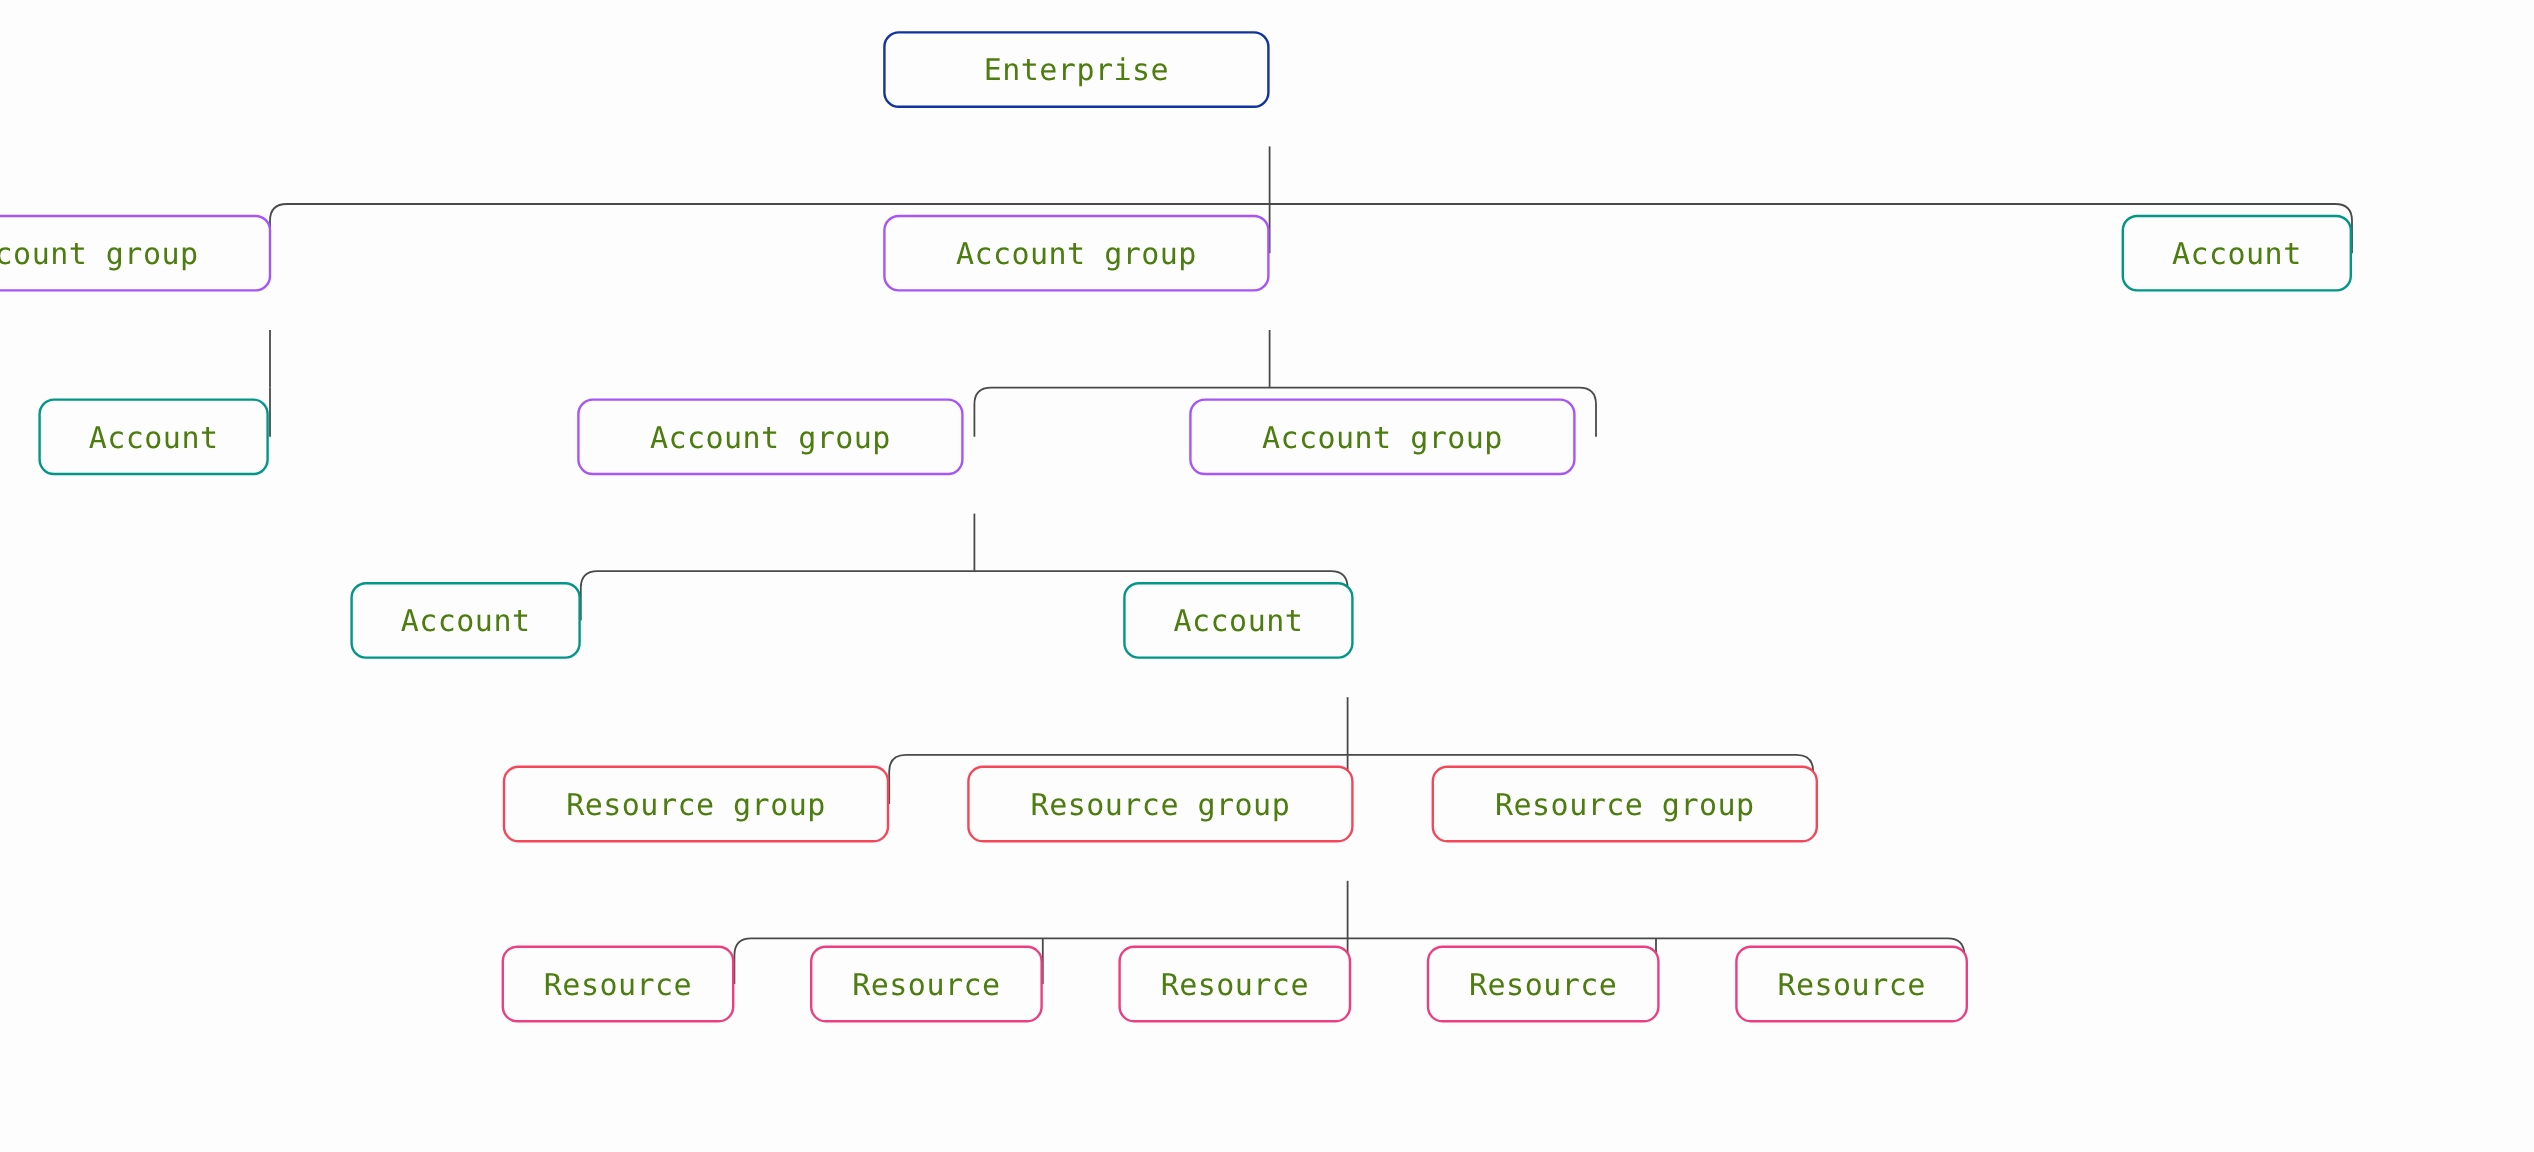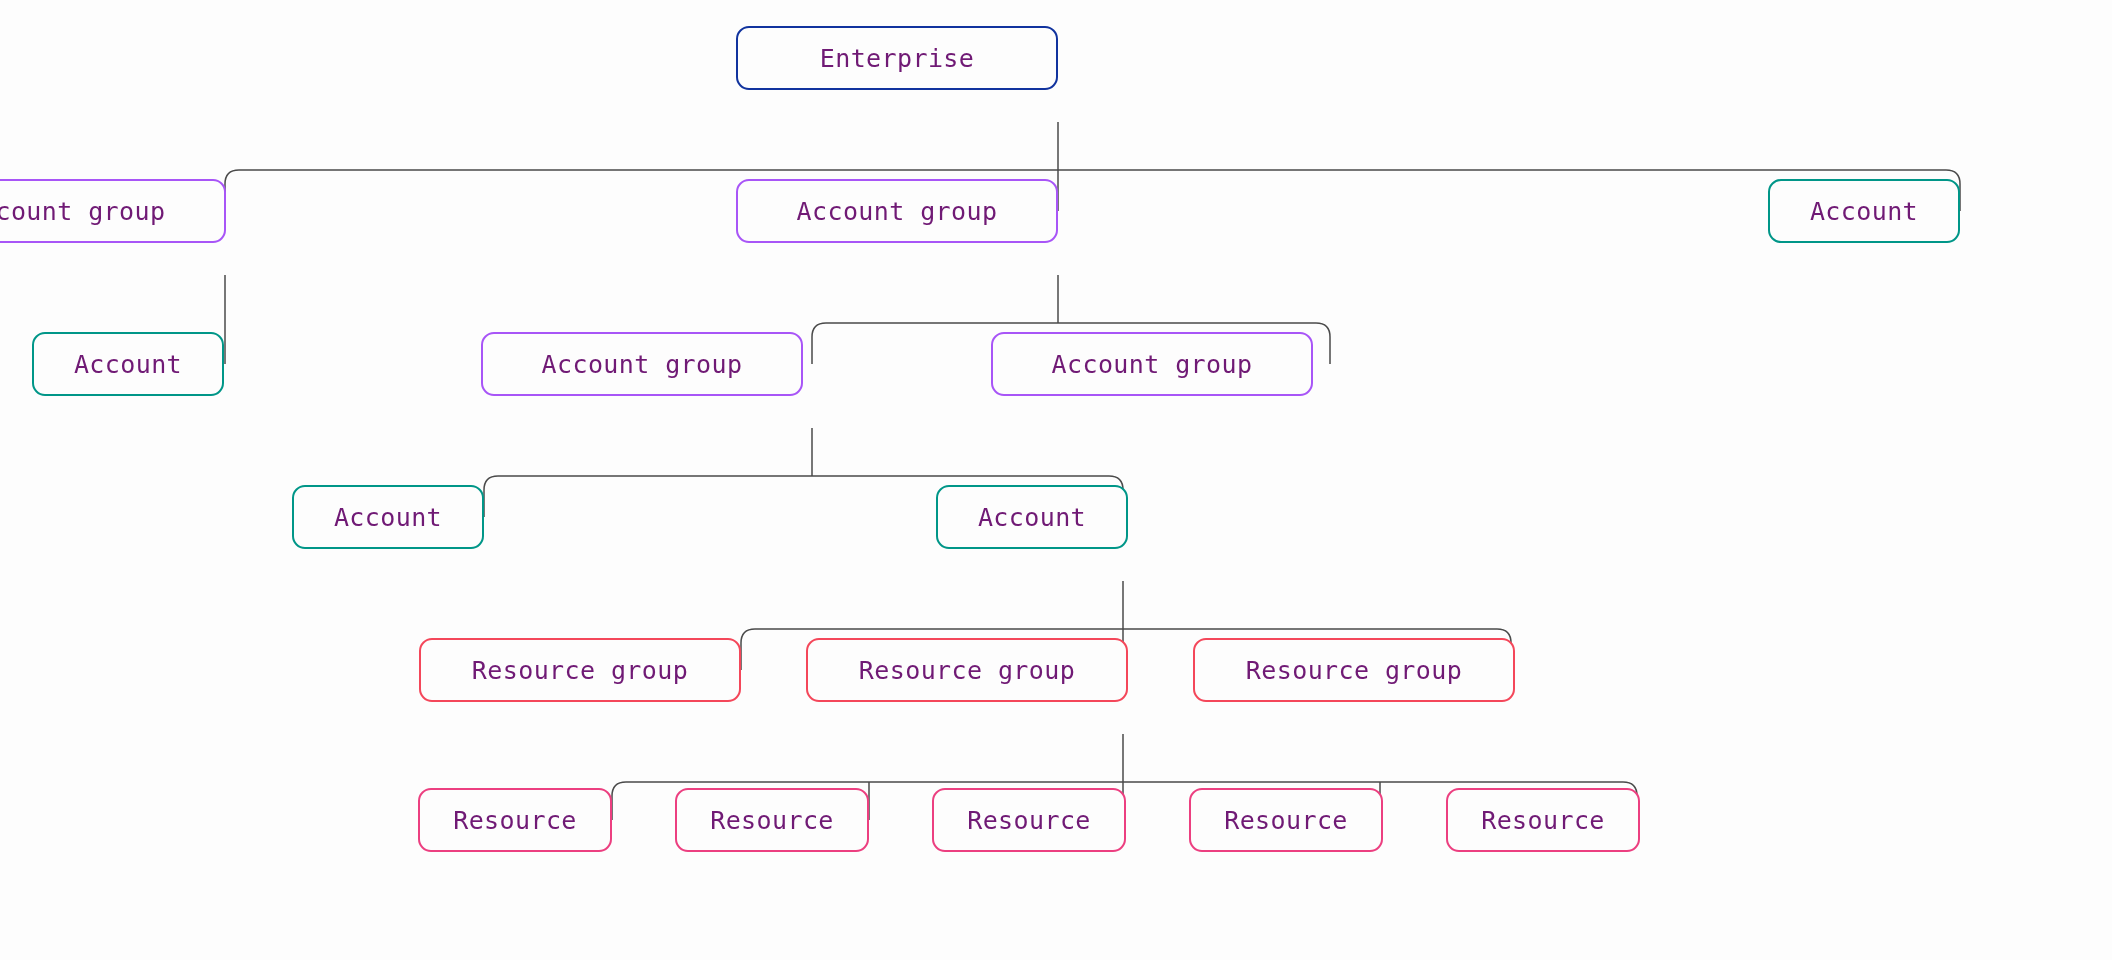--- a/index.html
+++ b/index.html
@@ -37,21 +37,21 @@
     border-radius: 13px;
     color: #1e3a33;
     font-size: 25px;
     letter-spacing: 0.4px;
     white-space: nowrap;
     font-family: "DejaVu Sans Mono", "Liberation Mono", monospace;
   }
   .node-label {
     display: block;
     line-height: 1;
-    color: #701a75;
+    color: #4d7c0f;
   }
 </style>
 </head>
 <body>
 
 <div id="canvas">
   <svg id="wires" viewBox="0 0 2112 960" preserveAspectRatio="none" aria-hidden="true">
       <path d="M 1058 122 L 1058 170" fill="none" stroke="#4a4a4a" stroke-width="1.5" stroke-linecap="butt"></path>
       <path d="M 225 211 L 225 184 Q 225 170 239 170 L 1946 170 Q 1960 170 1960 184 L 1960 211" fill="none" stroke="#4a4a4a" stroke-width="1.5" stroke-linecap="butt"></path>
       <path d="M 1058 170 L 1058 211" fill="none" stroke="#4a4a4a" stroke-width="1.5" stroke-linecap="butt"></path>

